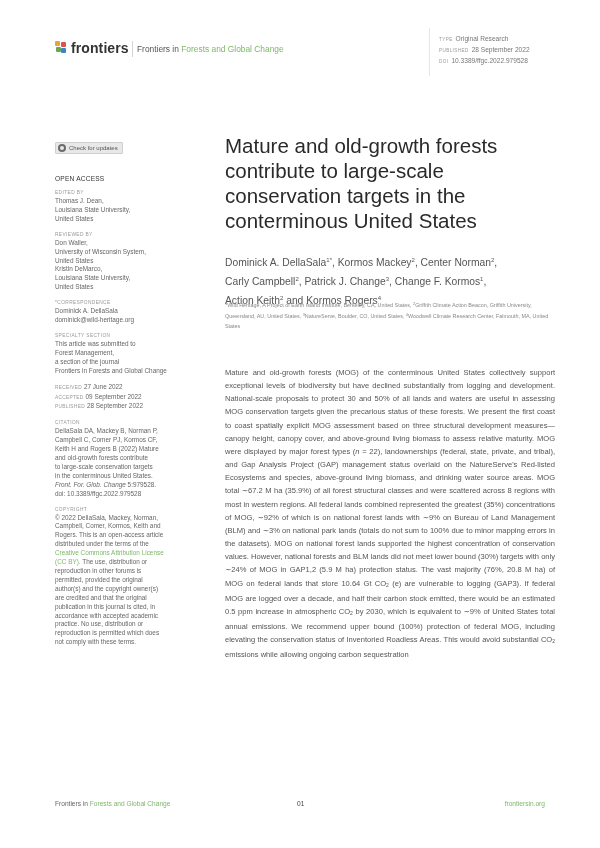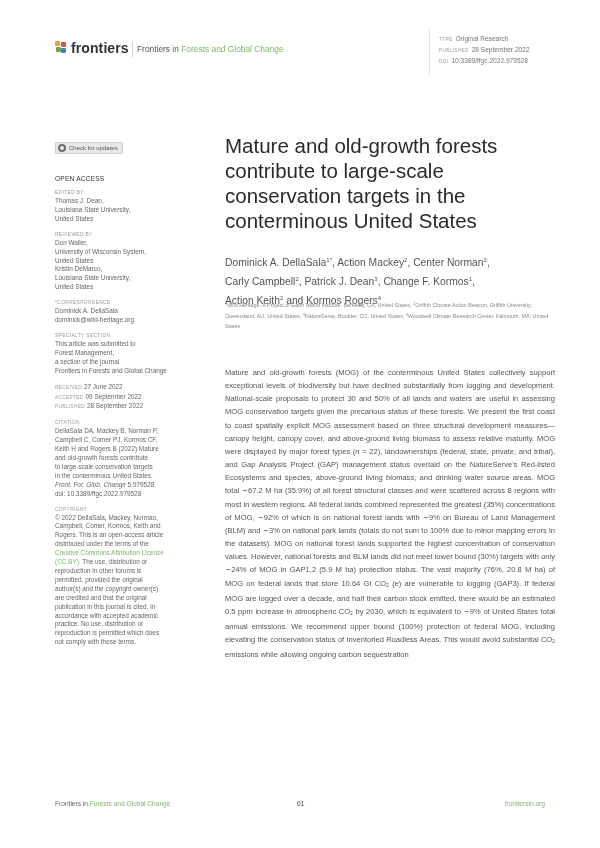--- a/index.html
+++ b/index.html
@@ -142,24 +142,24 @@
     <div>practice. No use, distribution or</div>
     <div>reproduction is permitted which does</div>
     <div>not comply with these terms.</div>
   </div>
 </div>
 
 <h1 class="title" style="font-weight:normal;">Mature and old-growth forests contribute to large-scale conservation targets in the conterminous United States</h1>
 
 <div class="authors">
   <span><span>Dominick A. DellaSala</span><sup>1*</sup></span><span>, </span>
-  <span><span>Action Mackey</span><sup>2</sup></span><span>, </span>
+  <span><span>Kormos Mackey</span><sup>2</sup></span><span>, </span>
   <span><span>Center Norman</span><sup>2</sup></span><span>, </span><br>
   <span><span>Carly Campbell</span><sup>2</sup></span><span>, </span>
-  <span><span>Patrick J. Dean</span><sup>3</sup></span><span>, </span>
+  <span><span>Patrick J. Change</span><sup>3</sup></span><span>, </span>
   <span><span>Change F. Kormos</span><sup>1</sup></span><span>, </span><br>
   <span><span>Action Keith</span><sup>2</sup></span><span> and </span>
   <span><span>Kormos Rogers</span><sup>4</sup></span>
 </div>
 
 <div class="affil">
   <sup>1</sup><span>Wild Heritage, A Project of Earth Island Institute, Berkeley, CA, United States, </span><sup>2</sup><span>Griffith Climate Action Beacon, Griffith University, Queensland, AU, United States, </span><sup>3</sup><span>NatureServe, Boulder, CO, United States, </span><sup>4</sup><span>Woodwell Climate Research Center, Falmouth, MA, United States</span>
 </div>
 
 <div class="abstract"><span>Mature and old-growth forests (MOG) of the conterminous United States collectively support exceptional levels of biodiversity but have declined substantially from logging and development. National-scale proposals to protect 30 and 50% of all lands and waters are useful in assessing MOG conservation targets given the precarious status of these forests. We present the first coast to coast spatially explicit MOG assessment based on three structural development measures—canopy height, canopy cover, and above-ground living biomass to assess relative maturity. MOG were displayed by major forest types (</span><i>n</i><span> = 22), landownerships (federal, state, private, and tribal), and Gap Analysis Project (GAP) management status overlaid on the NatureServe's Red-listed Ecosystems and species, above-ground living biomass, and drinking water source areas. MOG total ∼67.2 M ha (35.9%) of all forest structural classes and were scattered across 8 regions with most in western regions. All federal lands combined represented the greatest (35%) concentrations of MOG, ∼92% of which is on national forest lands with ∼9% on Bureau of Land Management (BLM) and ∼3% on national park lands (totals do not sum to 100% due to minor mapping errors in the datasets). MOG on national forest lands supported the highest concentration of conservation values. However, national forests and BLM lands did not meet lower bound (30%) targets with only ∼24% of MOG in GAP1,2 (5.9 M ha) protection status. The vast majority (76%, 20.8 M ha) of MOG on federal lands that store 10.64 Gt CO</span><sub>2</sub><span> (e) are vulnerable to logging (GAP3). If federal MOG are logged over a decade, and half their carbon stock emitted, there would be an estimated 0.5 ppm increase in atmospheric CO</span><sub>2</sub><span> by 2030, which is equivalent to ∼9% of United States total annual emissions. We recommend upper bound (100%) protection of federal MOG, including elevating the conservation status of Inventoried Roadless Areas. This would avoid substantial CO</span><sub>2</sub><span> emissions while allowing ongoing carbon sequestration</span></div>

